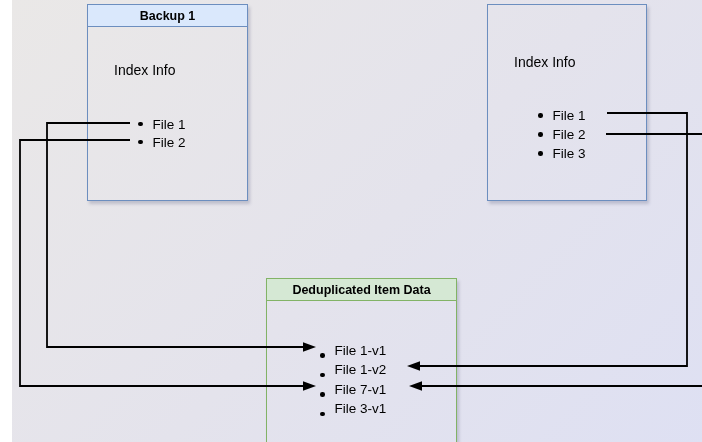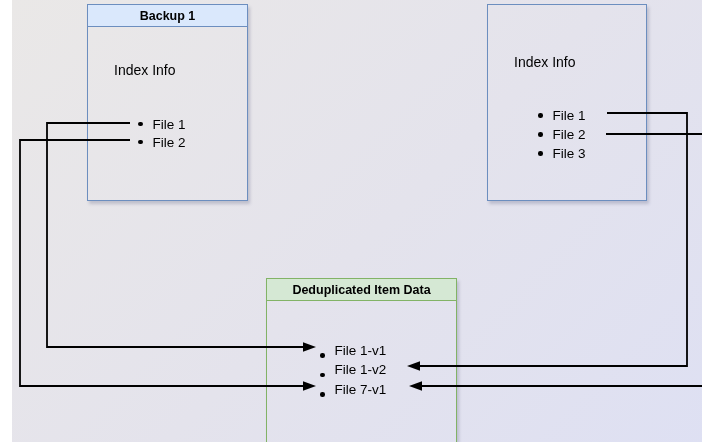--- a/index.html
+++ b/index.html
@@ -107,20 +107,24 @@
         <span>File 1-v1</span>
       </li>
       <li class="file-row">
         <span class="bullet"></span>
         <span>File 1-v2</span>
       </li>
       <li class="file-row">
         <span class="bullet"></span>
         <span>File 7-v1</span>
       </li>
+      <li class="file-row">
+        <span class="bullet"></span>
+        <span>File 3-v1</span>
+      </li>
     </ul>
   </div>
 
   <svg class="connectors" viewBox="0 0 702 442" xmlns="http://www.w3.org/2000/svg">
 
     <g>
       <path class="connector-path" d="M118 123 L35 123 L35 347 L292 347"></path>
       <polygon class="arrow-head" points="304,347 291,342.3 291,351.7"></polygon>
     </g>
 

